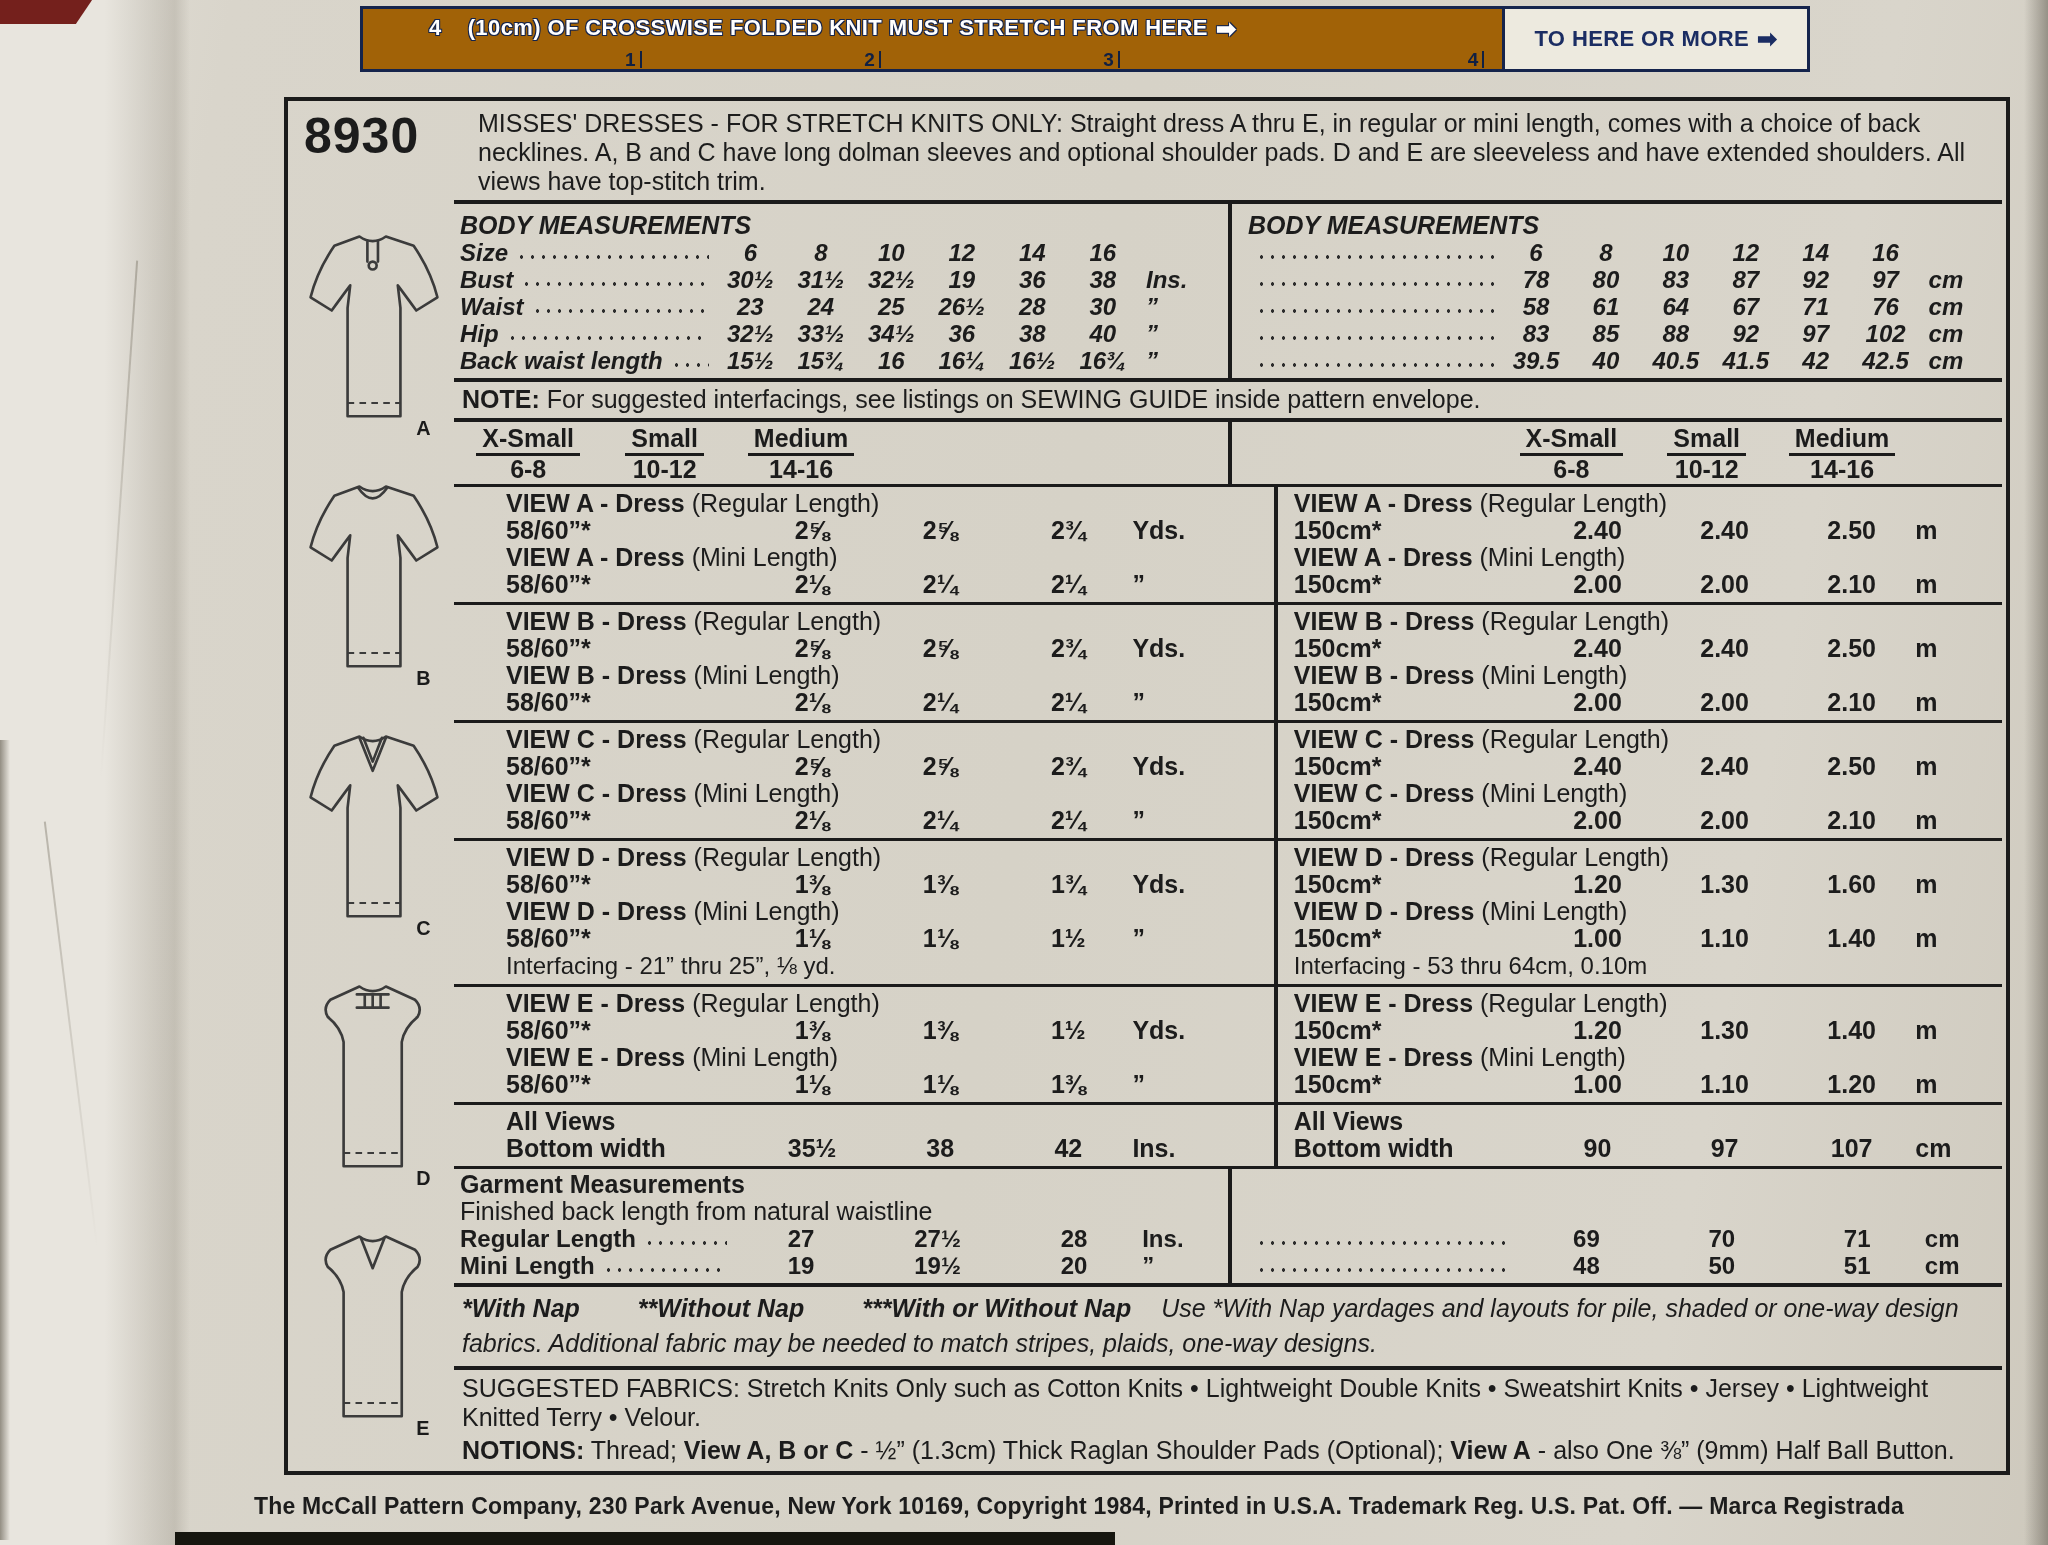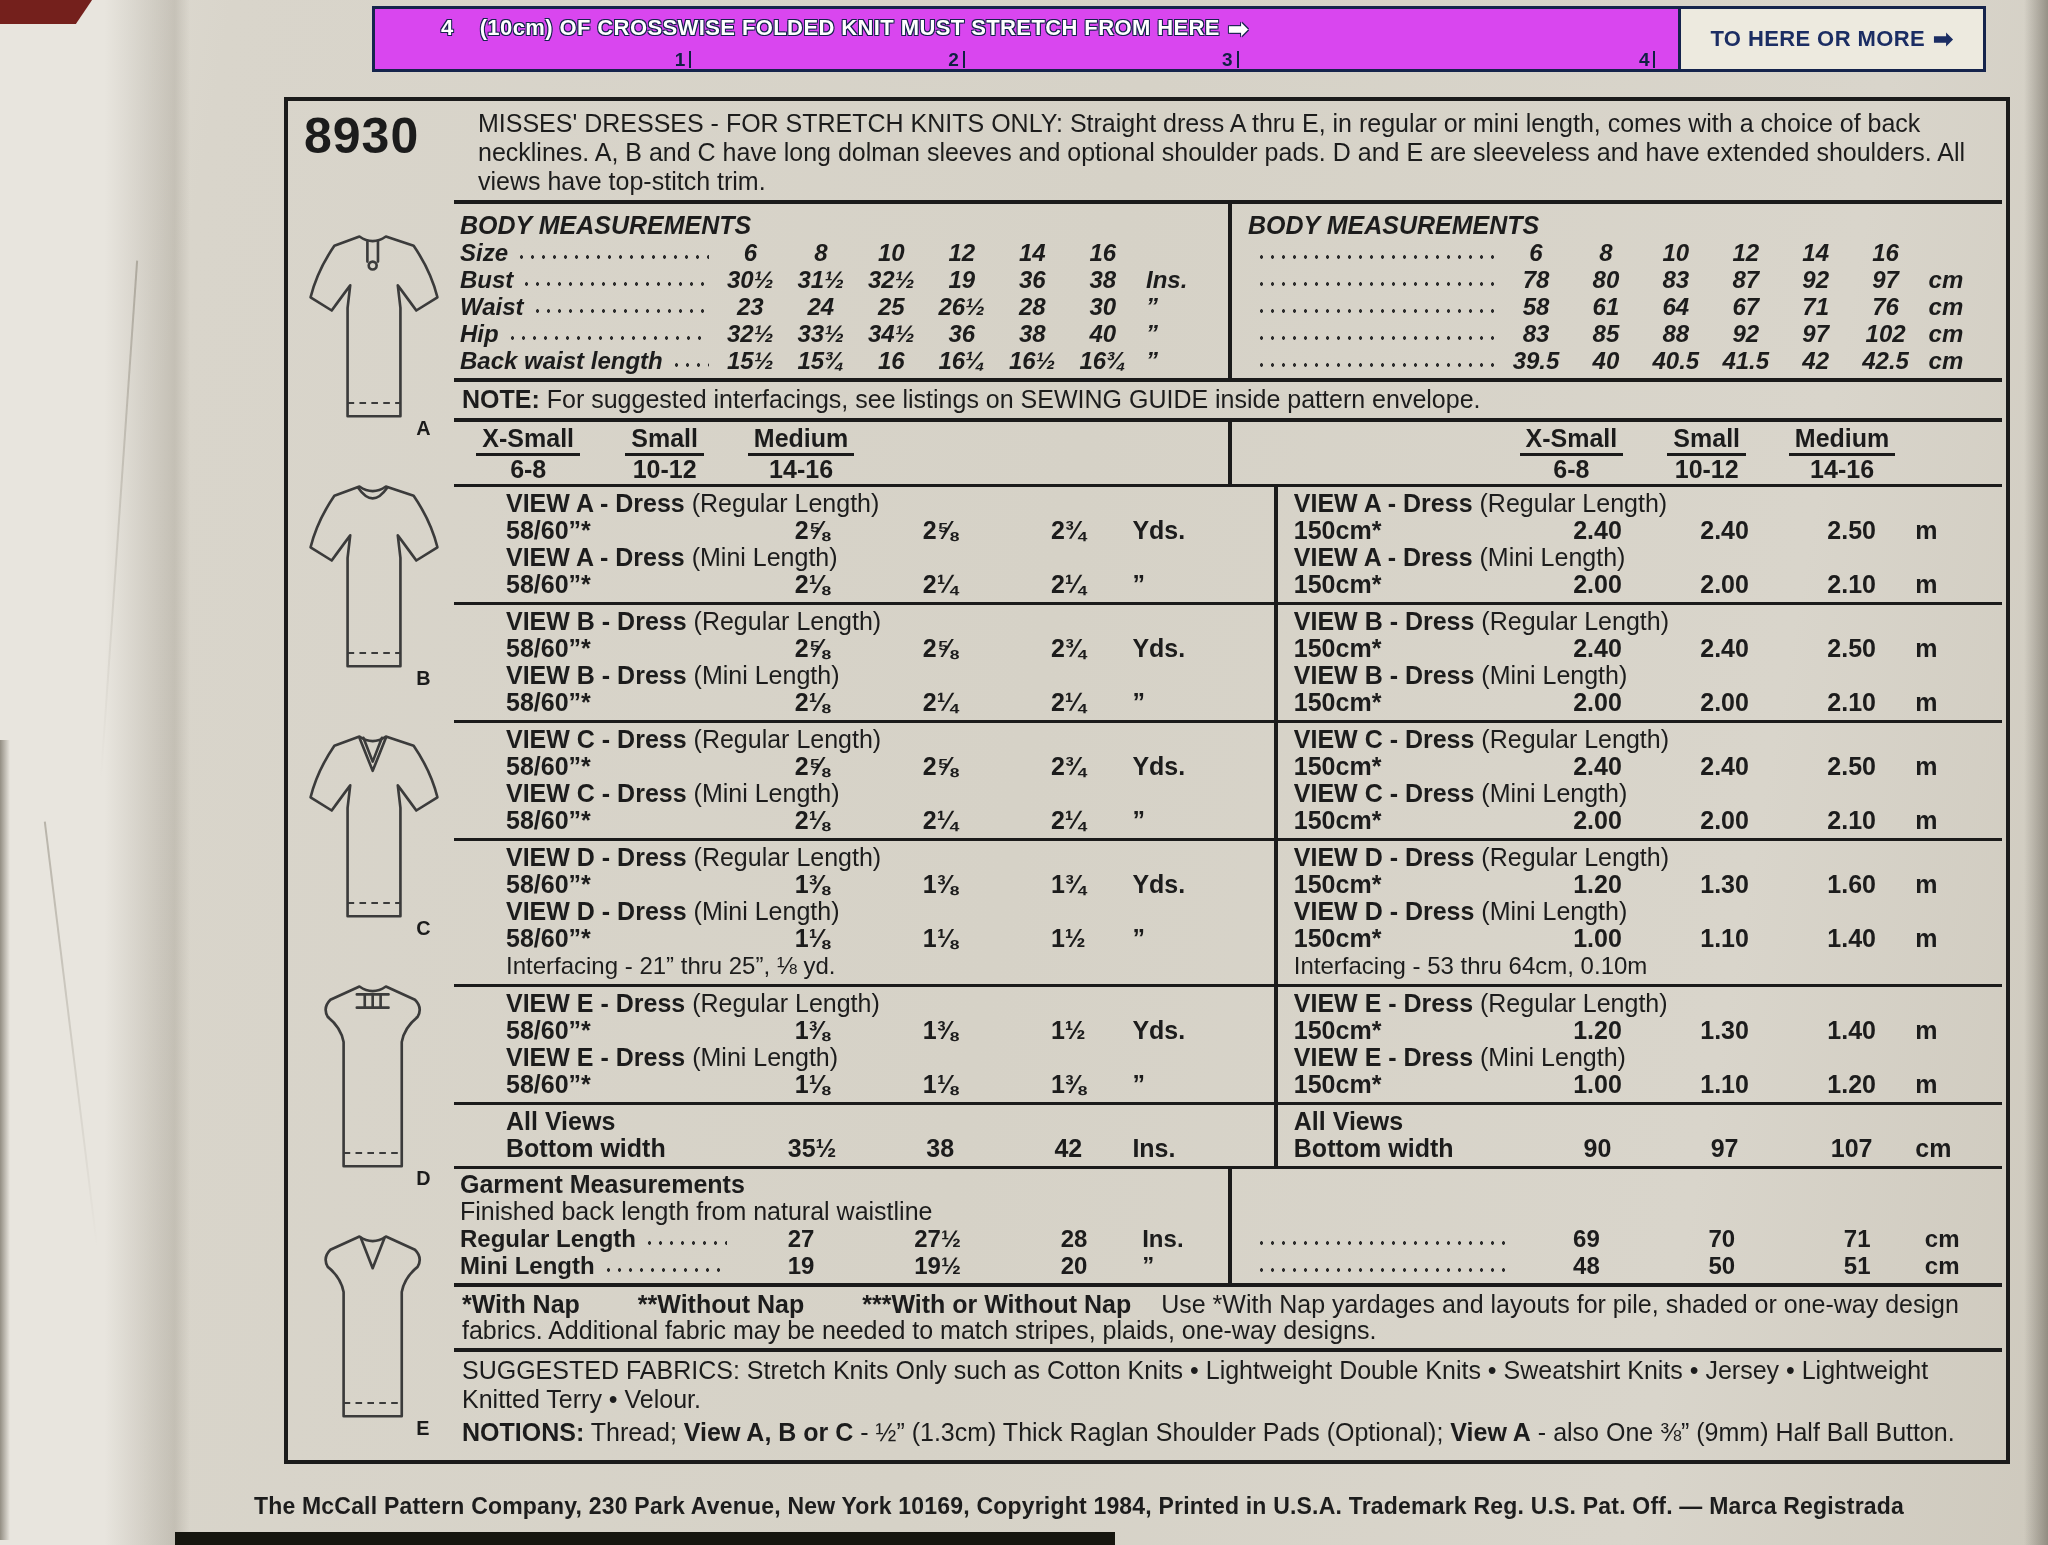--- a/index.html
+++ b/index.html
@@ -16,22 +16,22 @@
   .crease{position:absolute;background:linear-gradient(rgba(95,88,72,.35),rgba(95,88,72,0));width:2px;}
   .crease.c1{left:118px;top:260px;height:520px;transform:rotate(4deg);}
   .crease.c2{left:70px;top:820px;height:430px;transform:rotate(-7deg);}
   .corner-red{position:absolute;left:-14px;top:-6px;width:100px;height:30px;background:#74201c;transform:skewX(-34deg);}
   .left-dark{position:absolute;left:0;top:740px;width:10px;height:800px;background:linear-gradient(to right,#4d4739,rgba(77,71,57,0));opacity:.55;}
   .bottom-strip{position:absolute;left:175px;bottom:0;width:940px;height:13px;background:#16160f;}
   .right-shadow{position:absolute;right:0;top:0;width:24px;height:100%;
     background:linear-gradient(to left,rgba(55,50,40,.4),rgba(55,50,40,0));}
 
   
-  .gauge{position:absolute;left:372px;top:6px;width:1614px;height:66px;display:flex;
-    border:3px solid #15244c;background:#d946ef;box-sizing:border-box;}
+  .gauge{position:absolute;left:360px;top:6px;width:1450px;height:66px;display:flex;
+    border:3px solid #15244c;background:#a16207;box-sizing:border-box;}
   .gauge-main{flex:1;position:relative;}
   .gauge-line{position:absolute;left:66px;top:6px;white-space:nowrap;
     color:#fff;font-weight:700;font-size:22px;letter-spacing:.4px;
     text-shadow:1px 1px 0 #15244c,-1px 1px 0 #15244c,1px -1px 0 #15244c,-1px -1px 0 #15244c;}
   .gauge-prefix{margin-right:26px;}
   .gauge-arrow{font-size:24px;vertical-align:-2px;margin-left:8px;}
   .gauge-tick{position:absolute;bottom:1px;color:#102043;font-weight:700;font-size:19px;
     border-right:2px solid #102043;padding-right:4px;line-height:17px;}
   .gauge-box{width:302px;background:#edeadf;border-left:3px solid #15244c;display:flex;
     align-items:center;justify-content:center;color:#1b2d63;font-weight:700;font-size:22px;
@@ -97,21 +97,21 @@
   .garment .half{padding-top:2px;padding-bottom:4px;}
   .g-head{font-size:25px;line-height:27px;font-weight:700;}
   .g-sub{font-size:25px;line-height:27px;font-weight:400;}
   .g-row{display:flex;align-items:baseline;font-size:24px;line-height:27px;font-weight:700;}
   .g-label{white-space:nowrap;font-weight:700;}
   .g-val{width:18%;text-align:center;flex:0 0 auto;}
   .g-unit{width:10%;flex:0 0 auto;}
   .g-spacer{height:27px;}
 
   
-  .nap{border-top:4px solid #1b1b1b;font-size:25px;line-height:26px;padding:4px 8px 2px;}
+  .nap{border-top:4px solid #1b1b1b;font-size:25px;line-height:35px;padding:4px 8px 2px;font-style:italic;}
   .nap b{margin-right:58px;}
   .nap b.last{margin-right:30px;}
   .fabrics{border-top:4px solid #1b1b1b;font-size:25px;line-height:29px;padding:4px 8px 2px;margin-top:3px;}
   .fabrics b{font-weight:400;}
   .notions{font-size:25px;line-height:29px;padding:2px 8px 0;}
   .notions b{font-weight:700;}
   .pieces{text-align:center;font-weight:700;font-size:25px;letter-spacing:.6px;
     padding:4px 0 2px;transform:translateX(-125px);}
 
   .footer{position:absolute;top:1493px;left:0;width:100%;text-align:center;

